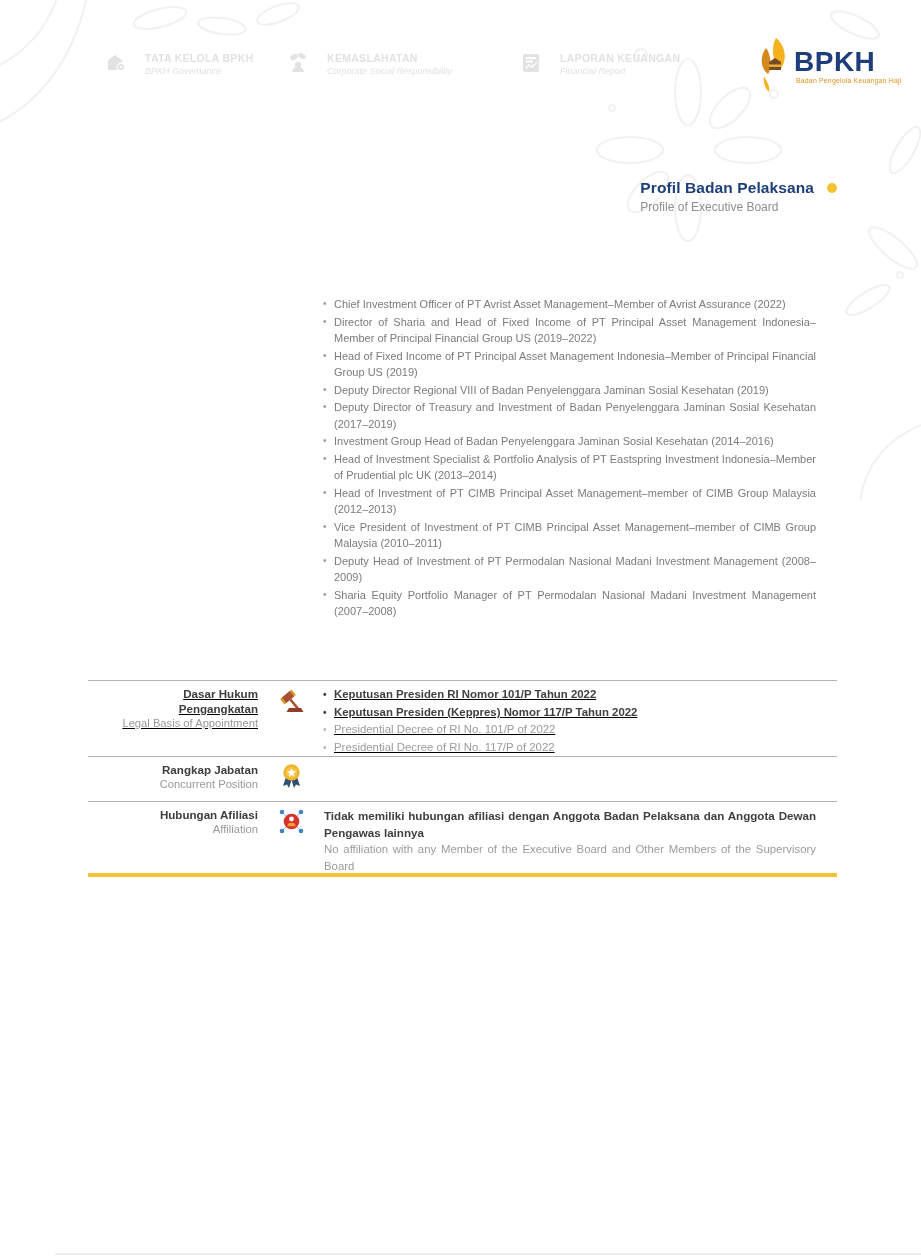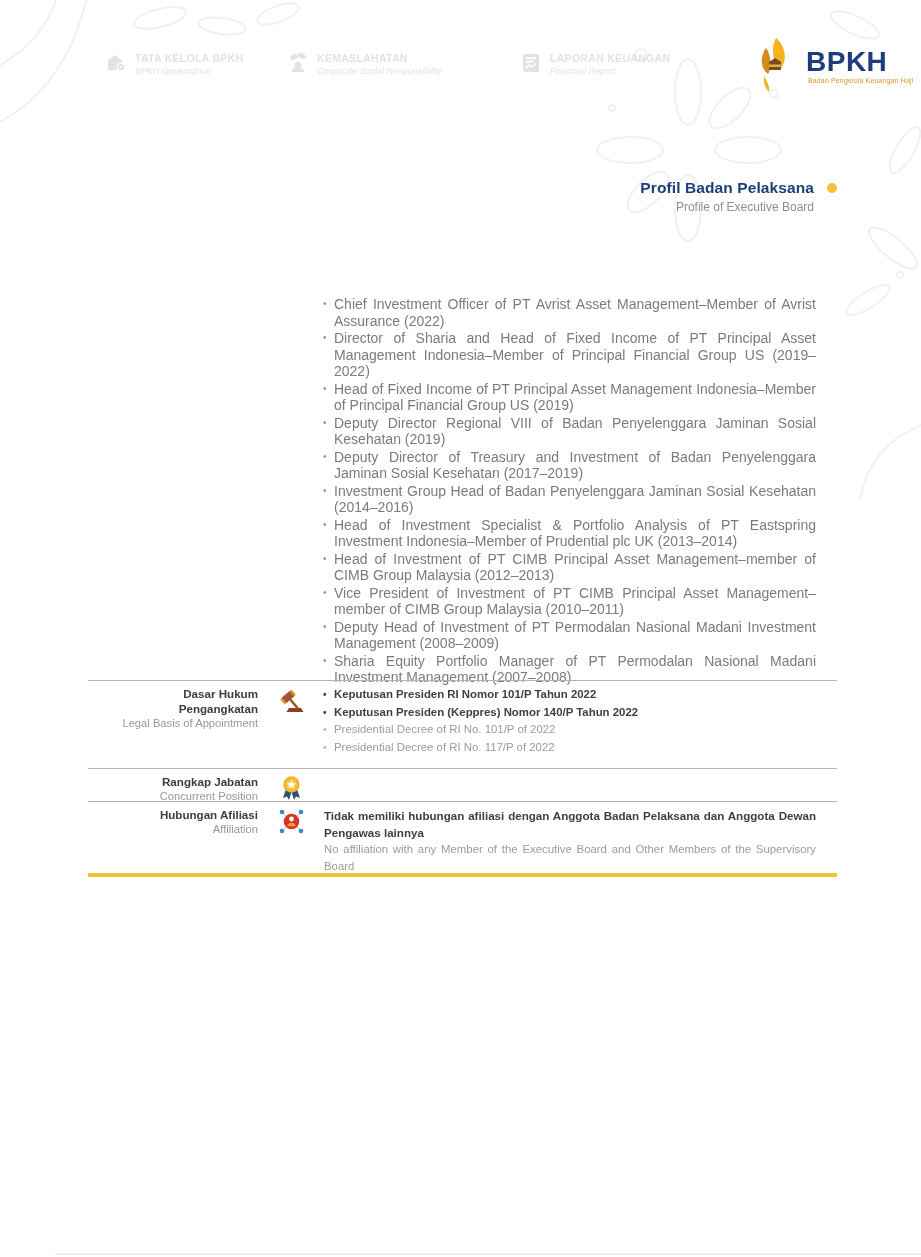--- a/index.html
+++ b/index.html
@@ -4,44 +4,44 @@
 <style>
   html,body { margin:0; padding:0; background:#ffffff; }
   .page {
     position:relative; width:921px; height:1257px; background:#ffffff;
     font-family:"Liberation Sans", sans-serif; overflow:hidden;
   }
   
   .wm { position:absolute; left:0; top:0; pointer-events:none; }
 
   
-  .nav-item { position:absolute; top:52px; display:flex; gap:8px; color:#e2e2e2; align-items:flex-start;justify-content:space-between; }
+  .nav-item { position:absolute; top:52px; display:flex; gap:18px; color:#e2e2e2; align-items:flex-start;justify-content:space-between; }
   .nav-text { display:flex; flex-direction:column; }
   .nav-title { font-size:10.5px; font-weight:bold; letter-spacing:.3px; line-height:13px; }
   .nav-sub { font-size:9px; line-height:12px;font-style:italic; }
   .nav-icon svg { display:block; }
 
   
-  .logo { position:absolute; left:752px; top:36px; display:flex; align-items:flex-start; gap:12px; }
+  .logo { position:absolute; left:752px; top:36px; display:flex; align-items:flex-start; gap:0; }
   .logo-text { display:flex; flex-direction:column; margin-top:12px; }
   .logo-name { font-size:28px; font-weight:bold; color:#1e3d7b; letter-spacing:.5px; line-height:28px; }
   .logo-tagline { font-size:6.9px; color:#e0921f; letter-spacing:.2px; margin-top:1px; margin-left:2px; }
 
   
   .section-title { position:absolute; top:179px; right:84px; }
   .title-row { display:flex; align-items:center; justify-content:flex-end; }
   .title-id { font-size:15.5px; font-weight:bold; color:#1c3f77; letter-spacing:.1px; }
   .title-dot { width:10px; height:10px; border-radius:50%; background:#f3c335; margin-left:13px; }
-  .title-en { font-size:12px; color:#8e8e8e; text-align:right; padding-right:23px; margin-top:3px; }
+  .title-en { font-size:12px; color:#8e8e8e; padding-right:23px; margin-top:3px; }
 
   
   .career-list { position:absolute; left:324px; top:296px; width:492px; margin:0; padding:0; list-style:none; }
   .career-list li {
     position:relative; padding-left:10px; margin-bottom:1px;
-    font-size:14px; line-height:16.5px; color:#7b7b7b; text-align:justify;
+    font-size:11px; line-height:16.5px; color:#7b7b7b; text-align:justify;
   }
   .career-list li::before { content:"\2022"; position:absolute; left:-1px; top:0; color:#9a9a9a; font-size:10px; }
 
   
   .info-row {
     position:absolute; left:88px; width:749px; box-sizing:border-box;
     border-top:1px solid #b3b3b3; display:flex; padding-top:5px;
   }
   .row-label { width:170px; text-align:right; flex:none; }
   .label-id { display:block; max-width:132px; margin-left:auto; font-weight:bold; font-size:11.6px; line-height:15px; color:#3d3d3d; }
@@ -170,49 +170,49 @@
       <li>Deputy Director Regional VIII of Badan Penyelenggara Jaminan Sosial Kesehatan (2019)</li>
       <li>Deputy Director of Treasury and Investment of Badan Penyelenggara Jaminan Sosial Kesehatan (2017–2019)</li>
       <li>Investment Group Head of Badan Penyelenggara Jaminan Sosial Kesehatan (2014–2016)</li>
       <li>Head of Investment Specialist &amp; Portfolio Analysis of PT Eastspring Investment Indonesia–Member of Prudential plc UK (2013–2014)</li>
       <li>Head of Investment of PT CIMB Principal Asset Management–member of CIMB Group Malaysia (2012–2013)</li>
       <li>Vice President of Investment of PT CIMB Principal Asset Management–member of CIMB Group Malaysia (2010–2011)</li>
       <li>Deputy Head of Investment of PT Permodalan Nasional Madani Investment Management (2008–2009)</li>
       <li>Sharia Equity Portfolio Manager of PT Permodalan Nasional Madani Investment Management (2007–2008)</li>
     </ul>
 
-  <div class="info-row" style="top:680px; height:69px;">
+  <div class="info-row" style="top:680px; height:69px;text-decoration:underline;">
     <div class="row-label">
       <span class="label-id">Dasar Hukum Pengangkatan</span>
       <span class="label-en">Legal Basis of Appointment</span>
     </div>
     <div class="row-icon">
       <svg width="30" height="27" viewBox="0 0 30 27">
         <g transform="rotate(-40 12 10)">
           <rect x="6" y="6.5" width="12" height="7" rx="1" fill="#a8502f"></rect>
           <rect x="4.5" y="6.5" width="2.5" height="7" rx="1" fill="#d99b2b"></rect>
           <rect x="17" y="6.5" width="2.5" height="7" rx="1" fill="#d99b2b"></rect>
           <rect x="11" y="13" width="2.4" height="12" fill="#a8502f"></rect>
         </g>
         <path d="M13,21 L25,21 L27.5,25 L10.5,25 Z" fill="#8f3d26"></path>
       </svg>
     </div>
     <div class="row-content">
       <ul class="decree-list decree-id">
           <li>Keputusan Presiden RI Nomor 101/P Tahun 2022</li>
-          <li>Keputusan Presiden (Keppres) Nomor 140/P Tahun 2022</li>
+          <li>Keputusan Presiden (Keppres) Nomor 117/P Tahun 2022</li>
         </ul>
       <ul class="decree-list decree-en">
           <li>Presidential Decree of RI No. 101/P of 2022</li>
           <li>Presidential Decree of RI No. 117/P of 2022</li>
         </ul>
     </div>
   </div>
 
-  <div class="info-row" style="top:756px; height:45px;margin-top:12px;">
+  <div class="info-row" style="top:756px; height:45px;">
     <div class="row-label">
       <span class="label-id">Rangkap Jabatan</span>
       <span class="label-en">Concurrent Position</span>
     </div>
     <div class="row-icon">
       <svg width="25" height="28" viewBox="0 0 25 28">
         <path d="M7,14 L4,23 L8,21.5 L10,25 L12.5,17" fill="#2d4f73"></path>
         <path d="M18,14 L21,23 L17,21.5 L15,25 L12.5,17" fill="#2d4f73"></path>
         <circle cx="12.5" cy="9.5" r="8.2" fill="#f0b42c"></circle>
         <circle cx="12.5" cy="9.5" r="5.8" fill="#f6c545"></circle>

